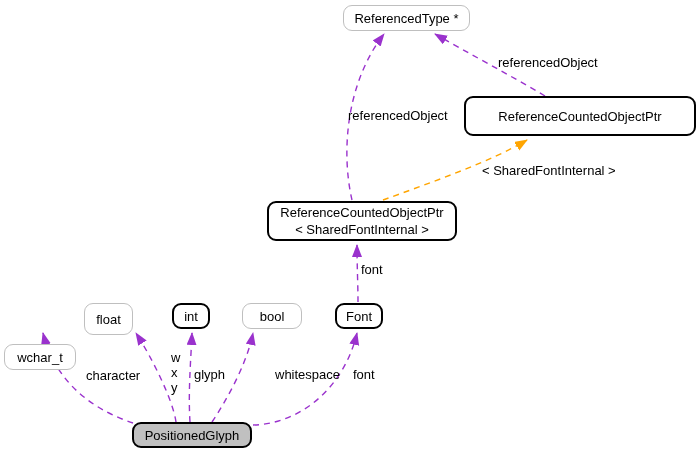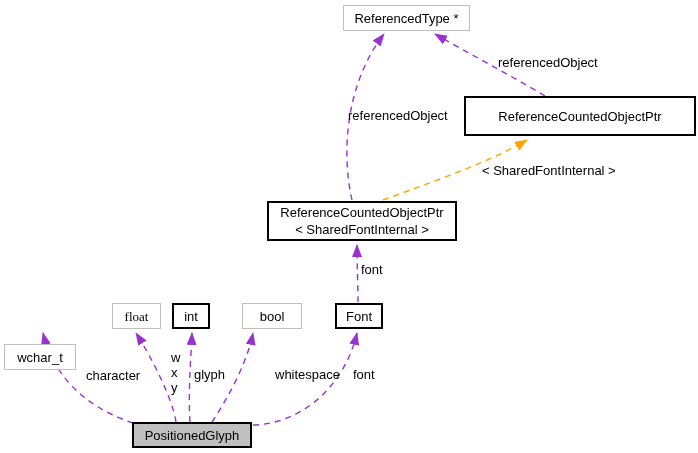--- a/index.html
+++ b/index.html
@@ -15,21 +15,21 @@
   }
   .edges{position:absolute; left:0; top:0; width:698px; height:453px;}
   .edge{fill:none; stroke-width:1.4; stroke-dasharray:6 5;}
   .edge.usage{stroke:var(--usage-edge,#9a32cd);}
   .edge.template{stroke:var(--template-edge,#ffa500);}
   .head-usage{fill:var(--usage-edge,#9a32cd);}
   .head-template{fill:var(--template-edge,#ffa500);}
   .node{
     position:absolute; box-sizing:border-box; background:var(--node-fill);
     display:flex; flex-direction:column; justify-content:center; align-items:center;
-    font-size:13px; line-height:17px; text-align:center; white-space:nowrap;
+    font-size:13px; line-height:17px; text-align:center; white-space:nowrap;border-radius:9px;
   }
   .node.gray{border:1px solid var(--gray-border);}
   .node.linked{border:2px solid var(--black-border);}
   .node.focal{border:2px solid var(--black-border); background:var(--focal-fill);justify-content:center;}
   .elabel{
     position:absolute; font-size:13px; line-height:15px; color:var(--text); white-space:nowrap;
   }
   .elabel.stack{white-space:pre-line;}
 </style>
 </head>
@@ -67,21 +67,21 @@
 
   <div class="node linked" style="left:267px;top:201px;width:190px;height:40px;">
     <div>ReferenceCountedObjectPtr</div>
     <div>&lt; SharedFontInternal &gt;</div>
   </div>
 
   <div class="node gray" style="left:4px;top:303px;width:72px;height:26px;margin-top:41px;">
     <div>wchar_t</div>
   </div>
 
-  <div class="node gray" style="left:112px;top:303px;width:49px;height:26px;font-family:Liberation Serif, serif;">
+  <div class="node gray" style="left:84px;top:303px;width:49px;height:32px;">
     <div>float</div>
   </div>
 
   <div class="node linked" style="left:172px;top:303px;width:38px;height:26px;text-align:center;">
     <div>int</div>
   </div>
 
   <div class="node gray" style="left:242px;top:303px;width:60px;height:26px;">
     <div>bool</div>
   </div>

